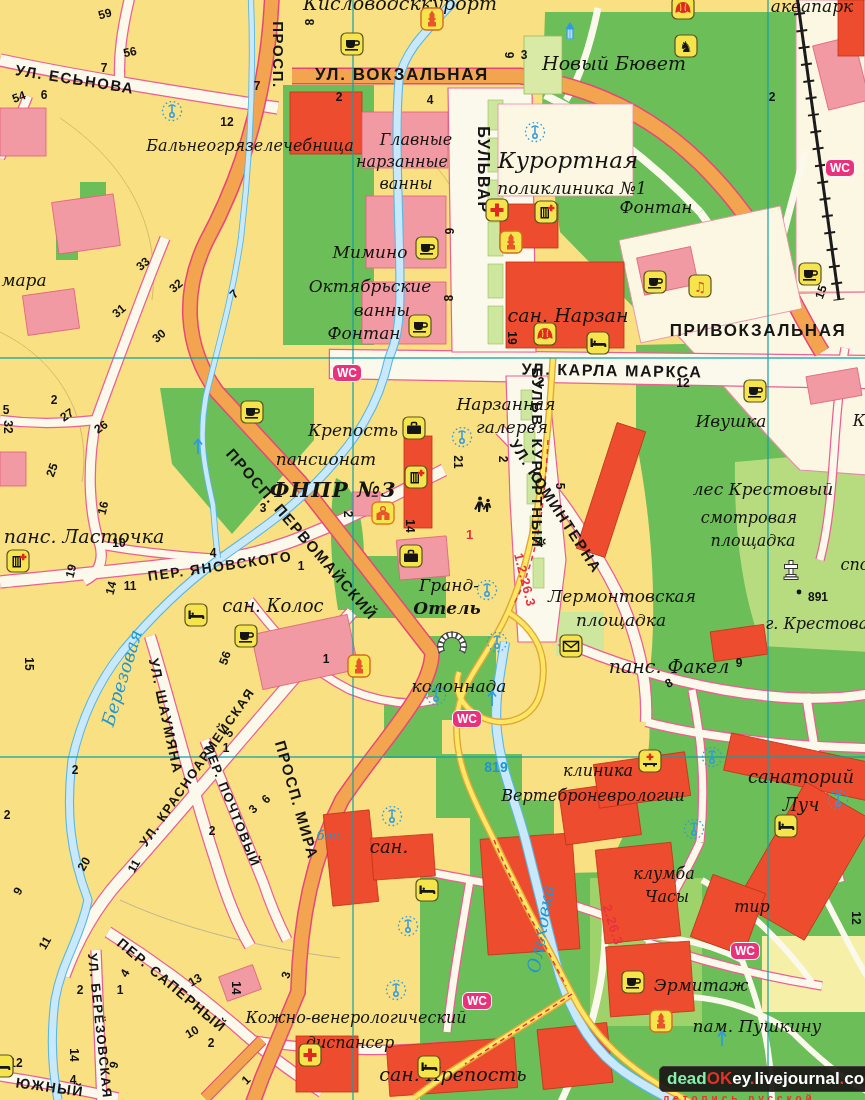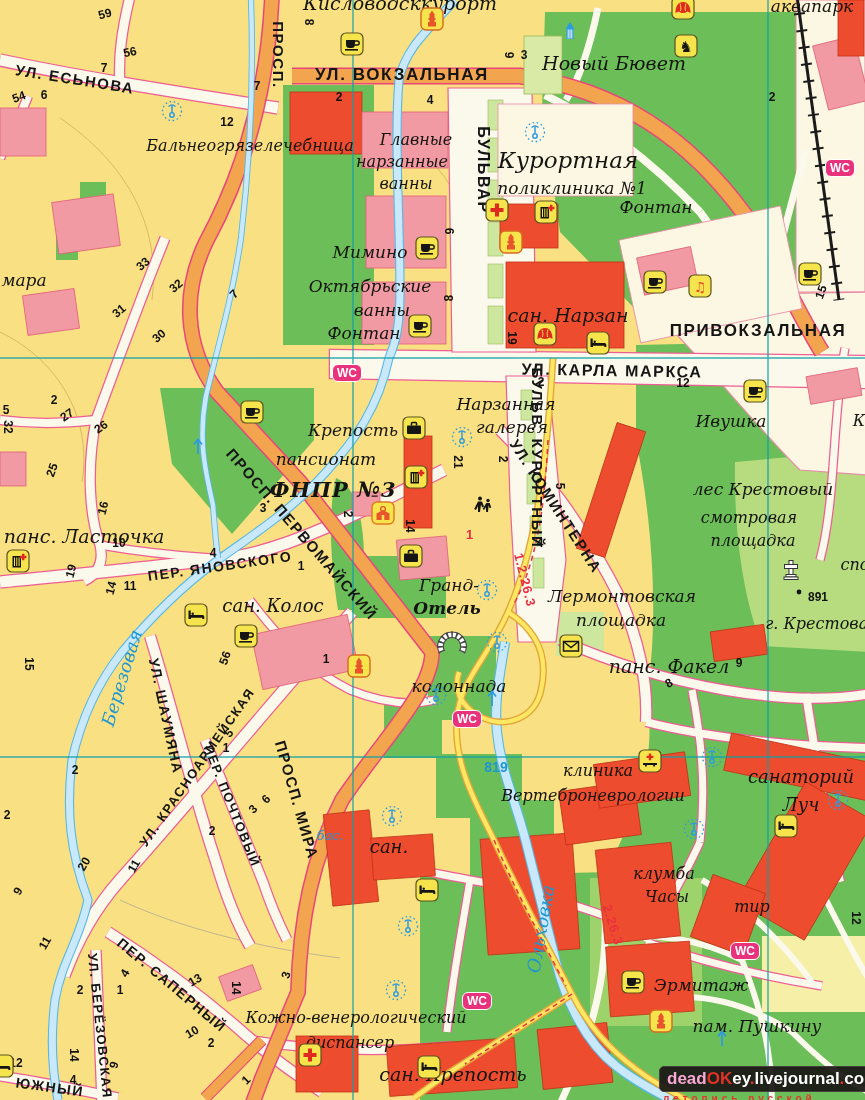--- a/index.html
+++ b/index.html
@@ -716,16 +716,16 @@
           <g stroke="#2E9BE0" stroke-width="1.8" fill="none">
             <path d="M10,19 V5"></path>
             <path d="M6,9.5 L10,4.5 L14,9.5"></path>
           </g>
         </svg></div>
       <div class="icon" style="left: 799px; top: 591px;"><svg width="8" height="8" viewBox="0 0 8 8" xmlns="http://www.w3.org/2000/svg">
           <circle cx="4" cy="4" r="2.4" fill="#151515"></circle>
         </svg></div>
     </div>
   <div id="watermark">
-    <div id="wm-main"><span style="color: #f9a8d4;">dead</span><span style="color: rgb(224, 50, 39);">OK</span><span style="color: rgb(255, 255, 255);">ey</span><span style="color: rgb(224, 50, 39);">.</span><span style="color: rgb(255, 255, 255);">livejournal</span><span style="color: rgb(224, 50, 39);">.</span><span style="color: rgb(255, 255, 255);">com</span></div>
+    <div id="wm-main"><span style="color: #86efac;">dead</span><span style="color: rgb(224, 50, 39);">OK</span><span style="color: rgb(255, 255, 255);">ey</span><span style="color: rgb(224, 50, 39);">.</span><span style="color: rgb(255, 255, 255);">livejournal</span><span style="color: rgb(224, 50, 39);">.</span><span style="color: rgb(255, 255, 255);">com</span></div>
     <div id="wm-sub">летопись русской усадьбы</div>
   </div>
 </div>
 
 </body></html>

